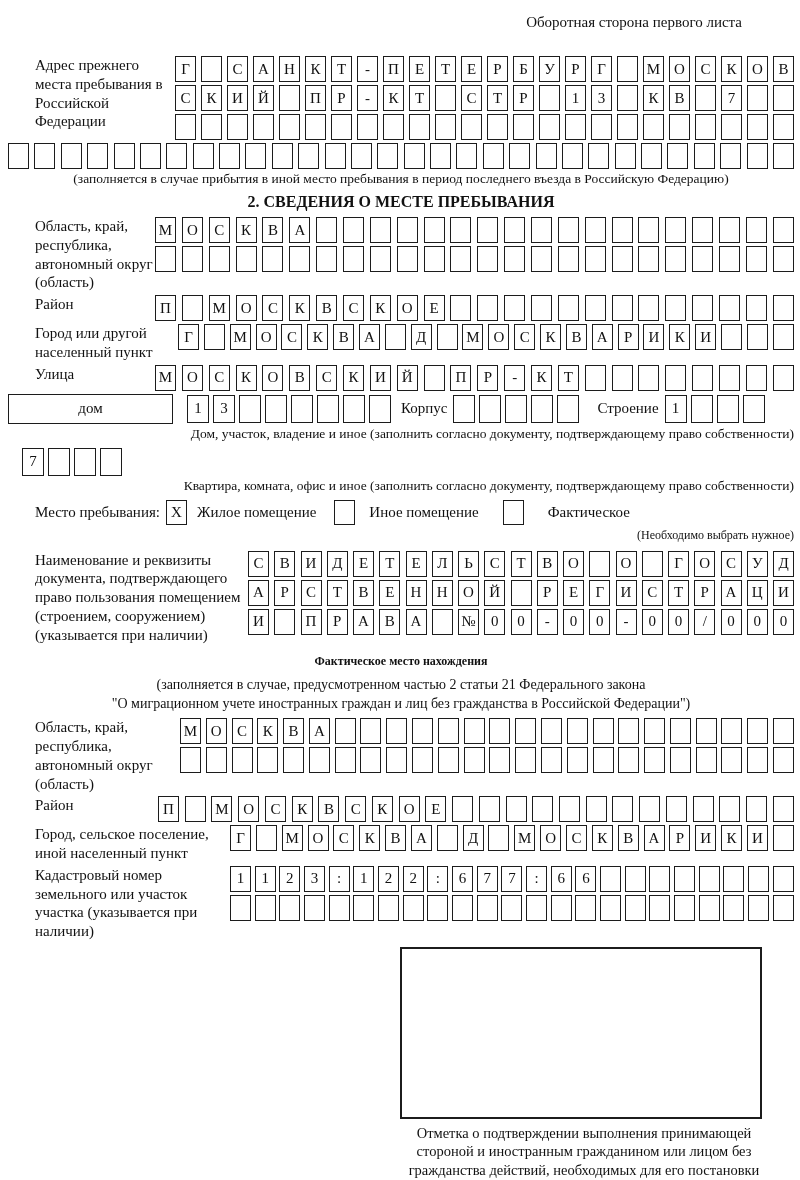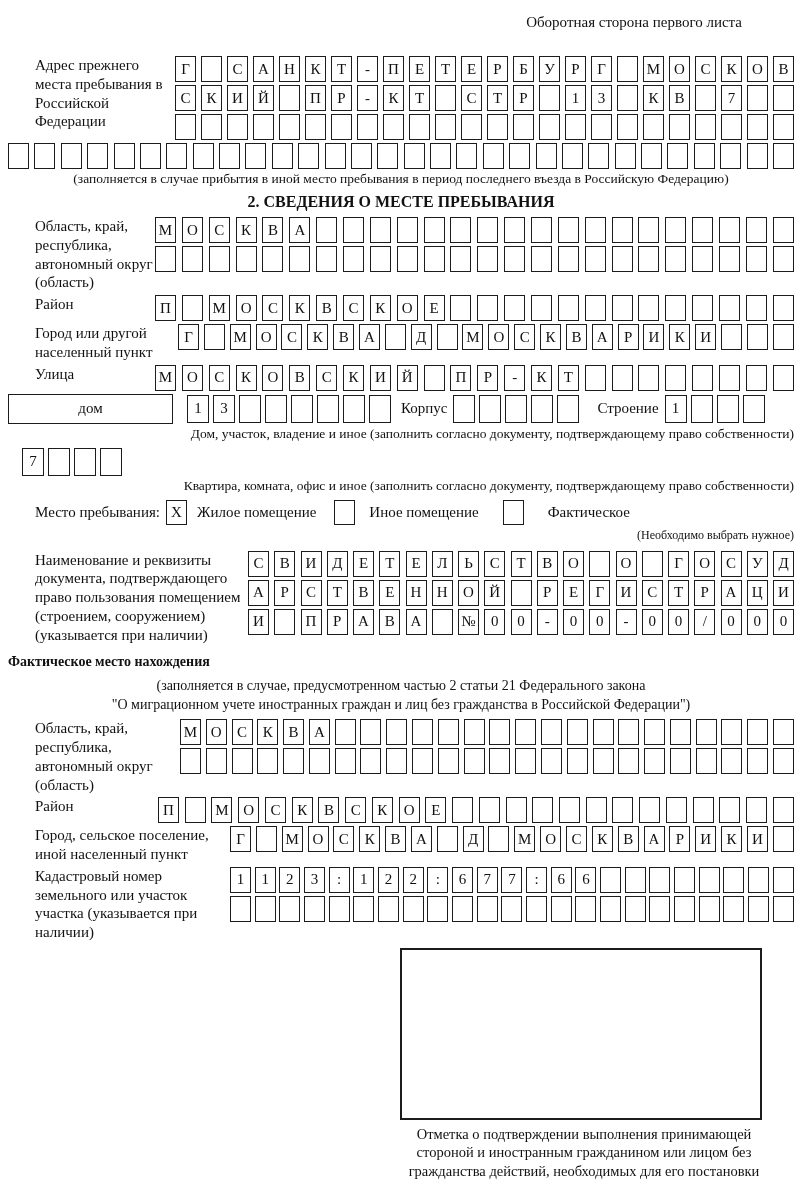--- a/index.html
+++ b/index.html
@@ -29,21 +29,21 @@
   .w-reg  { width:147px; }
   .w-city { width:170px; }
   .w-doc  { width:240px; }
   .w-freg { width:172px; }
   .w-fray { width:150px; }
   .w-fcity{ width:222px; }
 
   .caption { font-size:13.5px; padding-left:27px; margin:2px 0 6px 0;text-align:right; }
   .caption.center { text-align:center; padding-left:0; }
   .sec-title { text-align:center; font-weight:bold; font-size:16px; margin:6px 0 6px 0; }
-  .sub-title { font-weight:bold; font-size:14px; margin:10px 0 8px 0; }
+  .sub-title { text-align:center; font-weight:bold; font-size:12px; margin:10px 0 8px 0; }
   .note-line { text-align:center; font-size:14px; margin-bottom:3px; }
 
   .named-box {
     border:1.8px solid #1c1c1c; height:30px;
     display:inline-flex; align-items:center; justify-content:center;
     font-size:15px;
   }
   .named-box.dom { width:165px; }
   .named-box.kv  { width:200px; margin-left:22px; }
   .inline-lbl { align-self:center; font-size:15px; }

